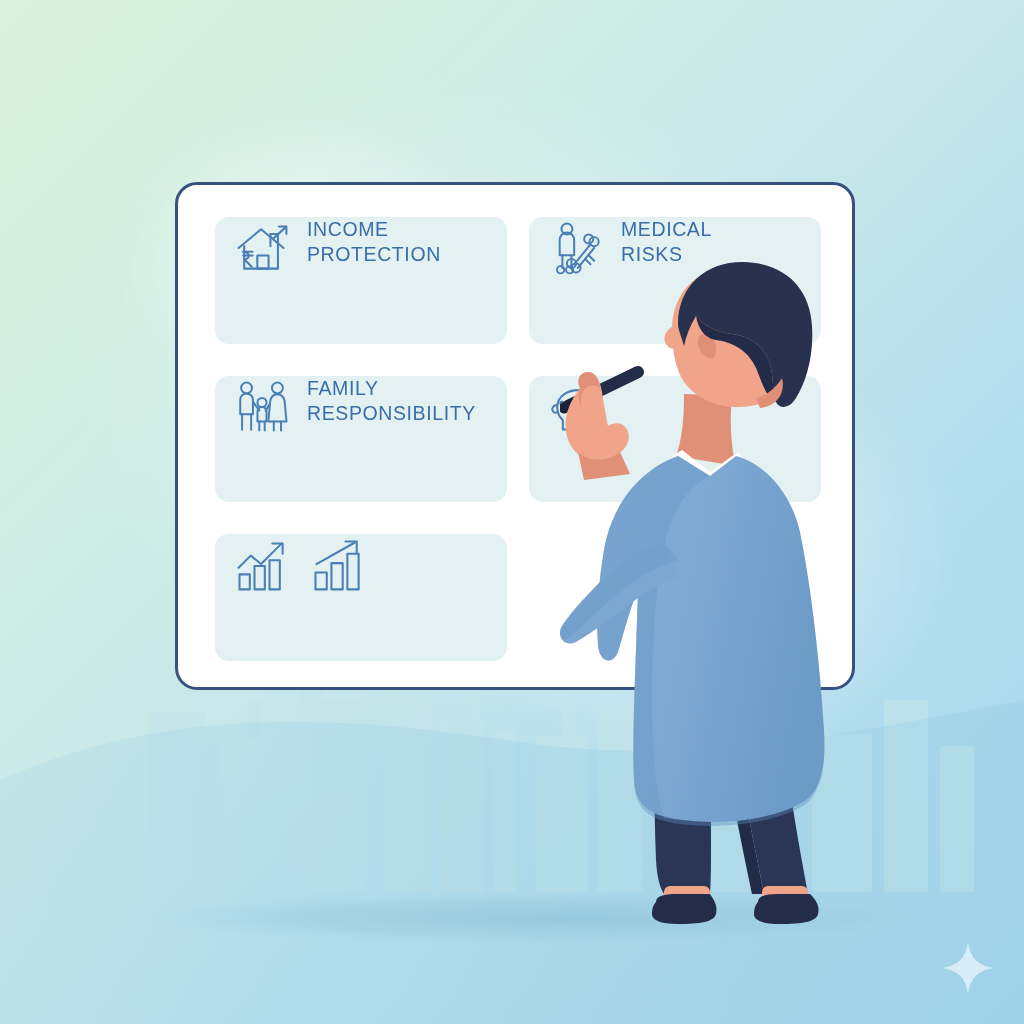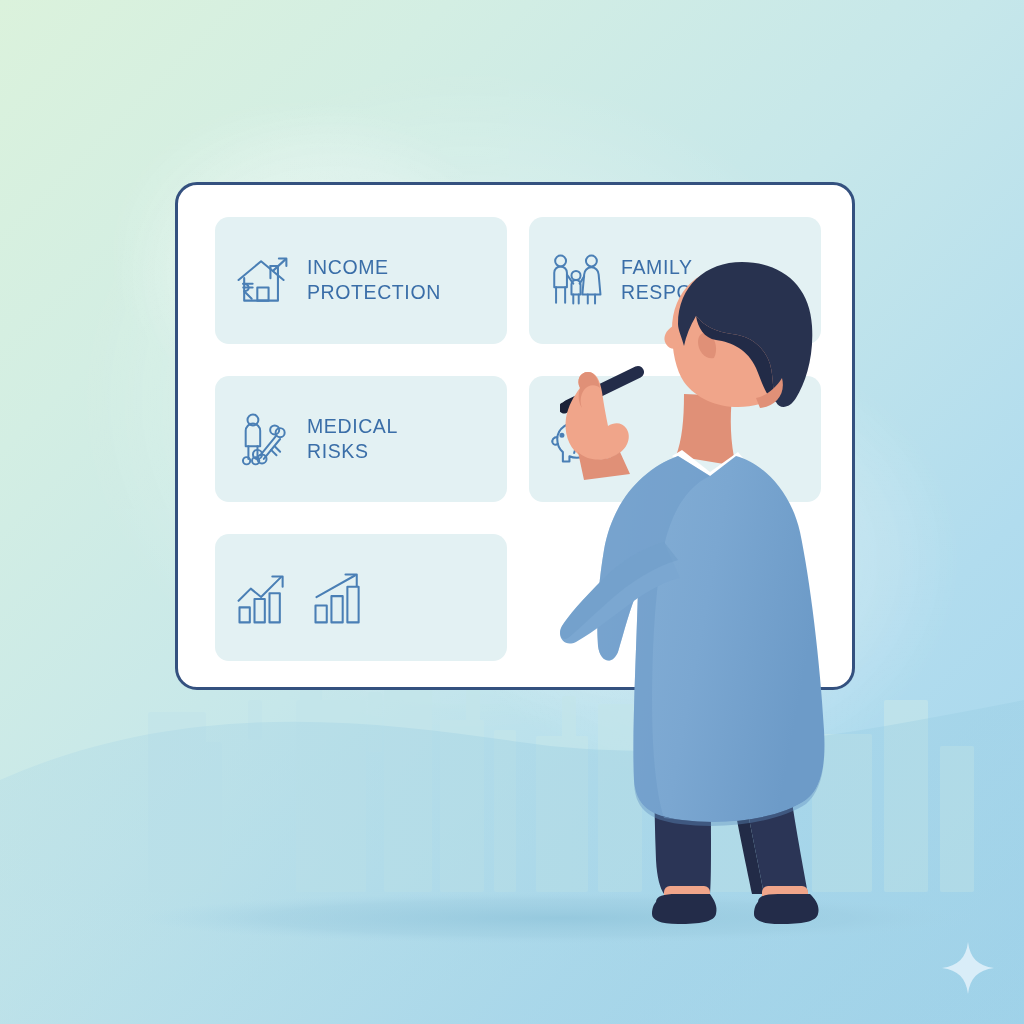--- a/index.html
+++ b/index.html
@@ -13,21 +13,21 @@
     background:#ffffff;border:3px solid #34517f;border-radius:22px;
     box-sizing:border-box;
   }
   #card-grid{
     position:absolute;left:37px;top:32px;width:606px;height:444px;
     display:grid;grid-template-columns:1fr 1fr;grid-template-rows:1fr 1fr 1fr;
     column-gap:22px;row-gap:32px;
   }
   .card{
     background:#e3f1f3;border-radius:14px;
-    display:flex;align-items:center;gap:14px;
+    display:flex;align-items:flex-start;gap:14px;
     padding:0 16px;box-sizing:border-box;position:relative;overflow:hidden;
   }
   .card .icon{flex:0 0 auto;width:62px;height:62px;display:flex;align-items:center;justify-content:center;}
   .card .label{
     color:#3a6ea8;font-size:19.5px;letter-spacing:.6px;line-height:1.28;
     font-family:"Liberation Sans",sans-serif;font-weight:400;
     text-transform:uppercase;white-space:pre-line;
   }
 
   
@@ -125,65 +125,65 @@
             <path d="M12 36 C19 36, 20 44, 13 44 L21 52"></path>
           </svg>
         </span>
         <span class="label">INCOME
 PROTECTION</span>
       </div>
 
       <div class="card">
         <span class="icon">
           <svg viewBox="0 0 64 64" width="58" height="58" fill="none" stroke="#4a7fb5" stroke-width="2.2" stroke-linecap="round" stroke-linejoin="round">
-
-            <circle cx="15" cy="11" r="6"></circle>
-            <path d="M8 24 a7 7 0 0 1 14 0 V40 H8 Z"></path>
-            <path d="M10 40 V57"></path>
-            <path d="M20 40 V57"></path>
-            <path d="M22 26 L29 36"></path>
-
-            <circle cx="32" cy="27" r="5"></circle>
-            <path d="M27 37 a5 5 0 0 1 10 0 V48 H27 Z"></path>
-            <path d="M29 48 V58"></path>
-            <path d="M35 48 V58"></path>
-
-            <circle cx="49" cy="11" r="6"></circle>
-            <path d="M41 26 a8 8 0 0 1 16 0 L59 48 H39 Z"></path>
-            <path d="M45 48 V58"></path>
-            <path d="M53 48 V58"></path>
-            <path d="M41 28 L36 36"></path>
-          </svg>
-        </span>
-        <span class="label">FAMILY
-RESPONSIBILITY</span>
-      </div>
-
-      <div class="card">
-        <span class="icon">
-          <svg viewBox="0 0 64 64" width="58" height="58" fill="none" stroke="#4a7fb5" stroke-width="2.2" stroke-linecap="round" stroke-linejoin="round">
             <circle cx="22" cy="11" r="6"></circle>
             <path d="M14 23 a8 8 0 0 1 16 0 V40 H14 Z"></path>
             <path d="M17 40 V54"></path>
             <path d="M27 40 V54"></path>
             <circle cx="15" cy="56" r="4"></circle>
             <circle cx="25" cy="56" r="4"></circle>
 
             <path d="M30 50 L48 28"></path>
             <path d="M34 54 L52 32"></path>
             <circle cx="52" cy="25" r="5"></circle>
             <circle cx="46" cy="22" r="5"></circle>
             <circle cx="32" cy="54" r="5"></circle>
             <circle cx="27" cy="49" r="5"></circle>
             <path d="M42 44 L48 50"></path>
             <path d="M46 40 L52 46"></path>
           </svg>
         </span>
         <span class="label">MEDICAL
 RISKS</span>
+      </div>
+
+      <div class="card">
+        <span class="icon">
+          <svg viewBox="0 0 64 64" width="58" height="58" fill="none" stroke="#4a7fb5" stroke-width="2.2" stroke-linecap="round" stroke-linejoin="round">
+
+            <circle cx="15" cy="11" r="6"></circle>
+            <path d="M8 24 a7 7 0 0 1 14 0 V40 H8 Z"></path>
+            <path d="M10 40 V57"></path>
+            <path d="M20 40 V57"></path>
+            <path d="M22 26 L29 36"></path>
+
+            <circle cx="32" cy="27" r="5"></circle>
+            <path d="M27 37 a5 5 0 0 1 10 0 V48 H27 Z"></path>
+            <path d="M29 48 V58"></path>
+            <path d="M35 48 V58"></path>
+
+            <circle cx="49" cy="11" r="6"></circle>
+            <path d="M41 26 a8 8 0 0 1 16 0 L59 48 H39 Z"></path>
+            <path d="M45 48 V58"></path>
+            <path d="M53 48 V58"></path>
+            <path d="M41 28 L36 36"></path>
+          </svg>
+        </span>
+        <span class="label">FAMILY
+RESPONSIBILITY</span>
       </div>
 
 
       <div class="card">
         <span class="icon">
           <svg viewBox="0 0 64 64" width="60" height="60" fill="none" stroke="#4a7fb5" stroke-width="2.2" stroke-linecap="round" stroke-linejoin="round">
             <path d="M12 32 C12 20, 24 14, 34 14 C46 14, 56 22, 56 33 C56 41, 51 46, 46 49 V56 H39 V51
                      C37 51.6, 35 52, 33 52 C30 52, 27 51.4, 25 50.4 V56 H18 V46
                      C14.5 43, 12 38, 12 32 Z"></path>
             <path d="M12 30 C8 30, 6 33, 7 36 C8 38.6, 11 38.6, 12.6 37"></path>

